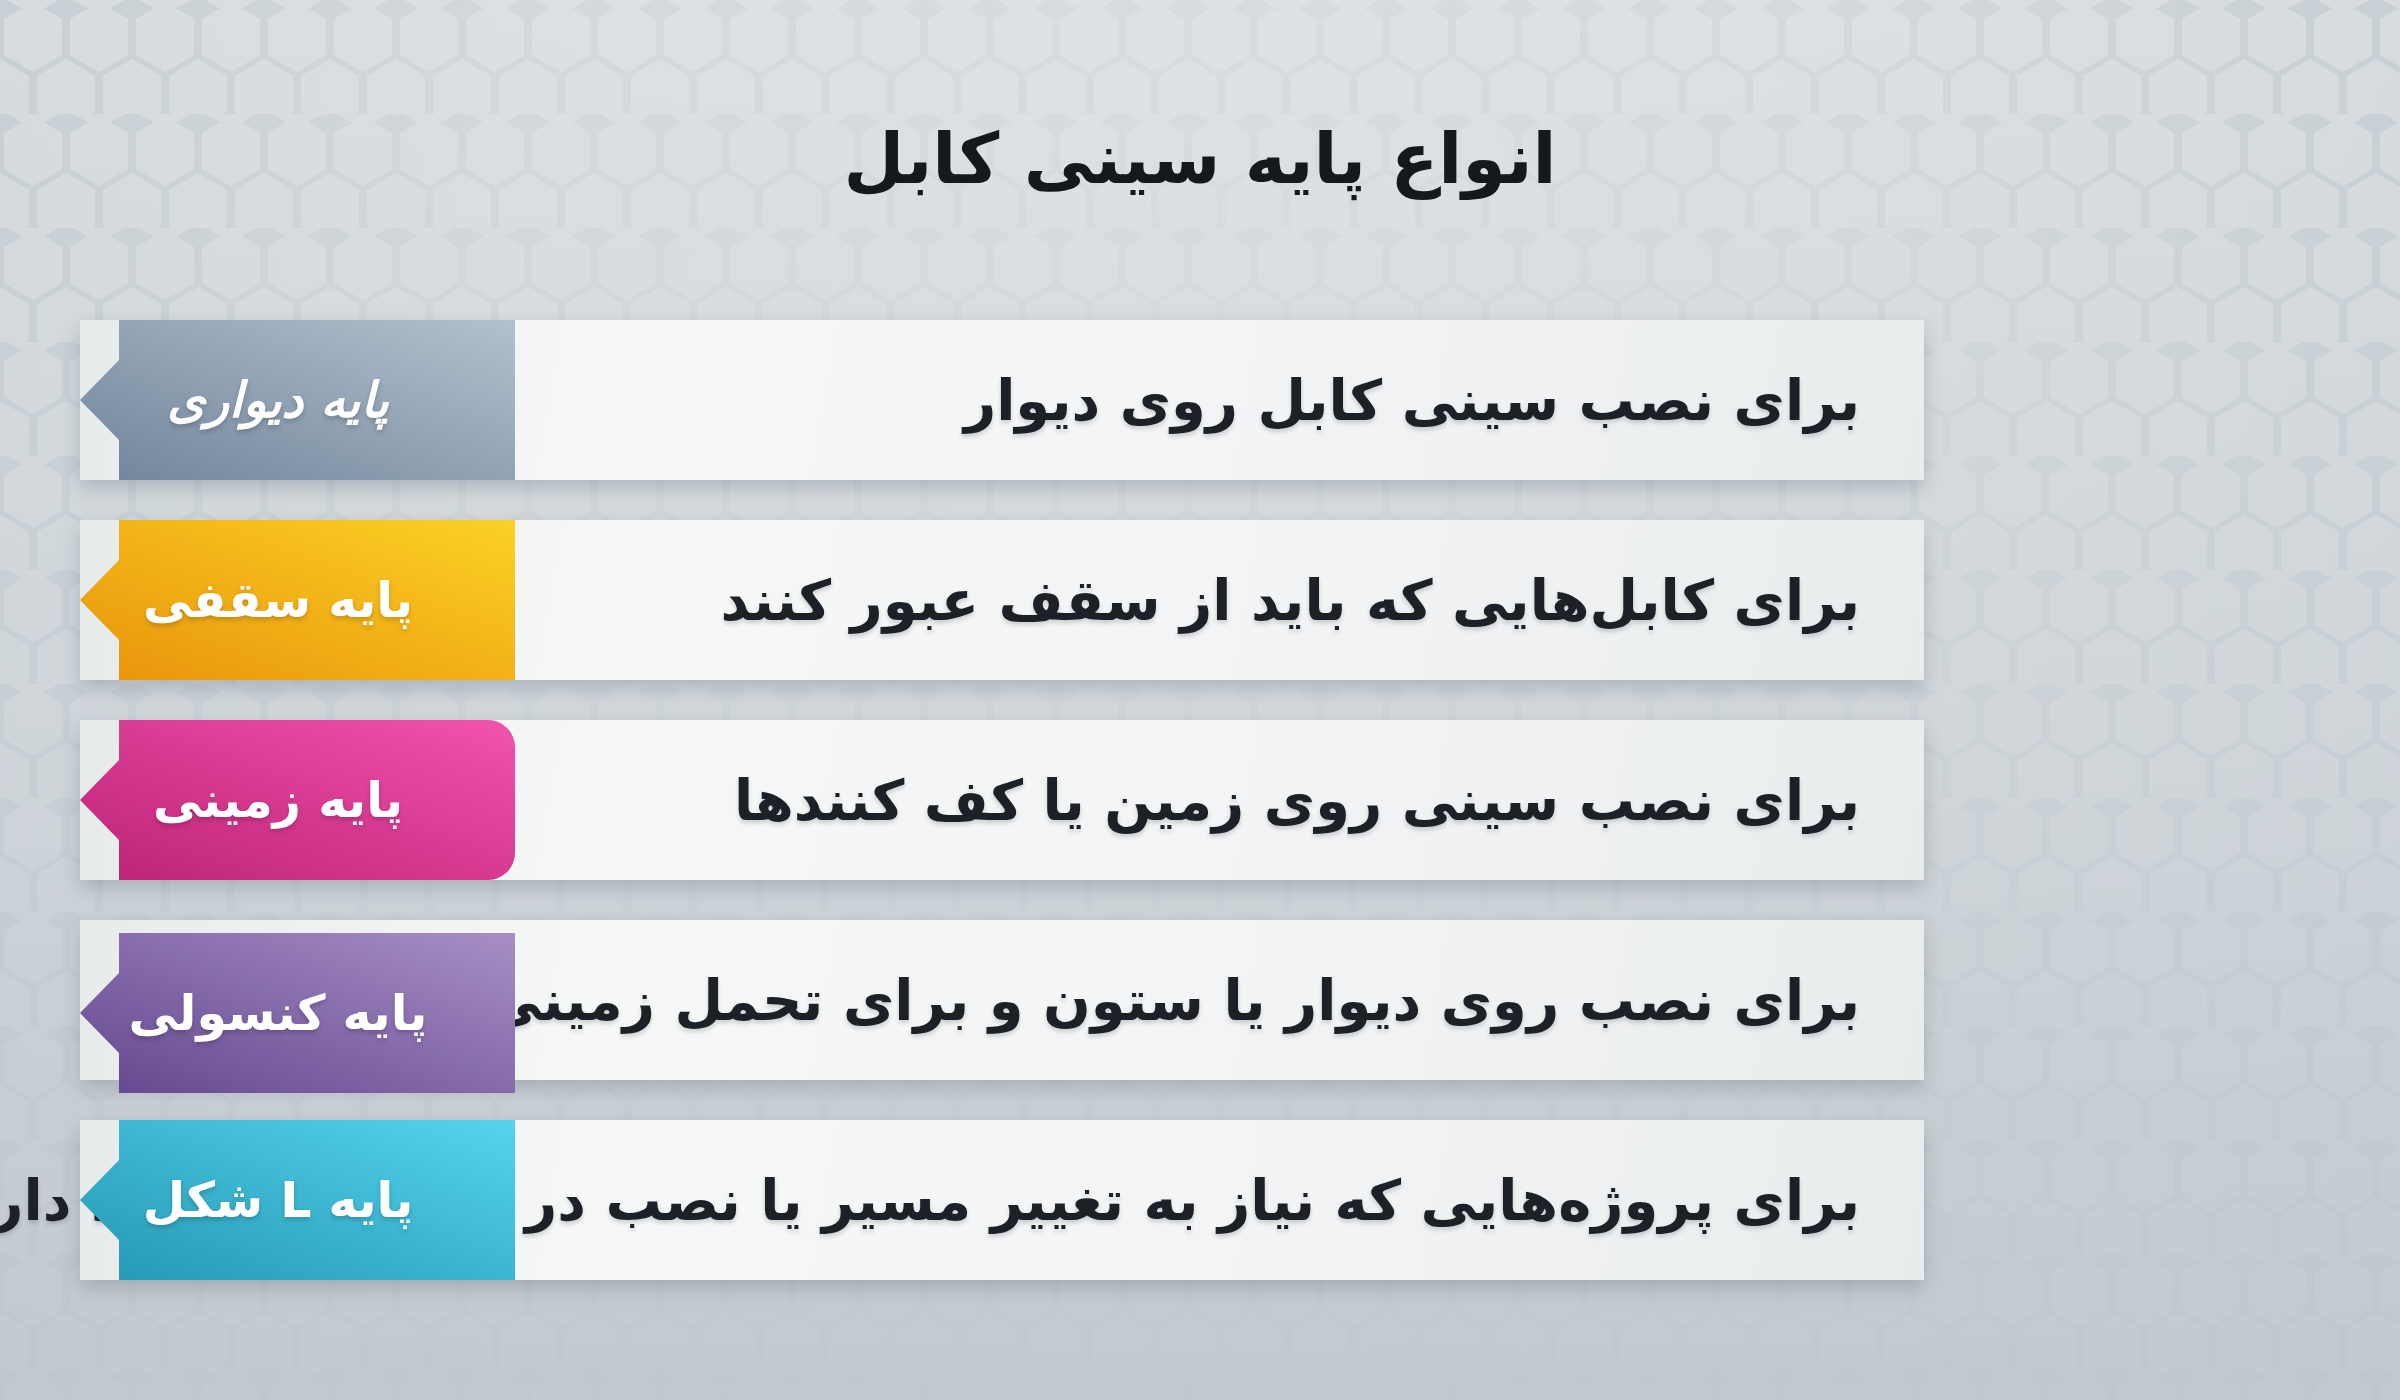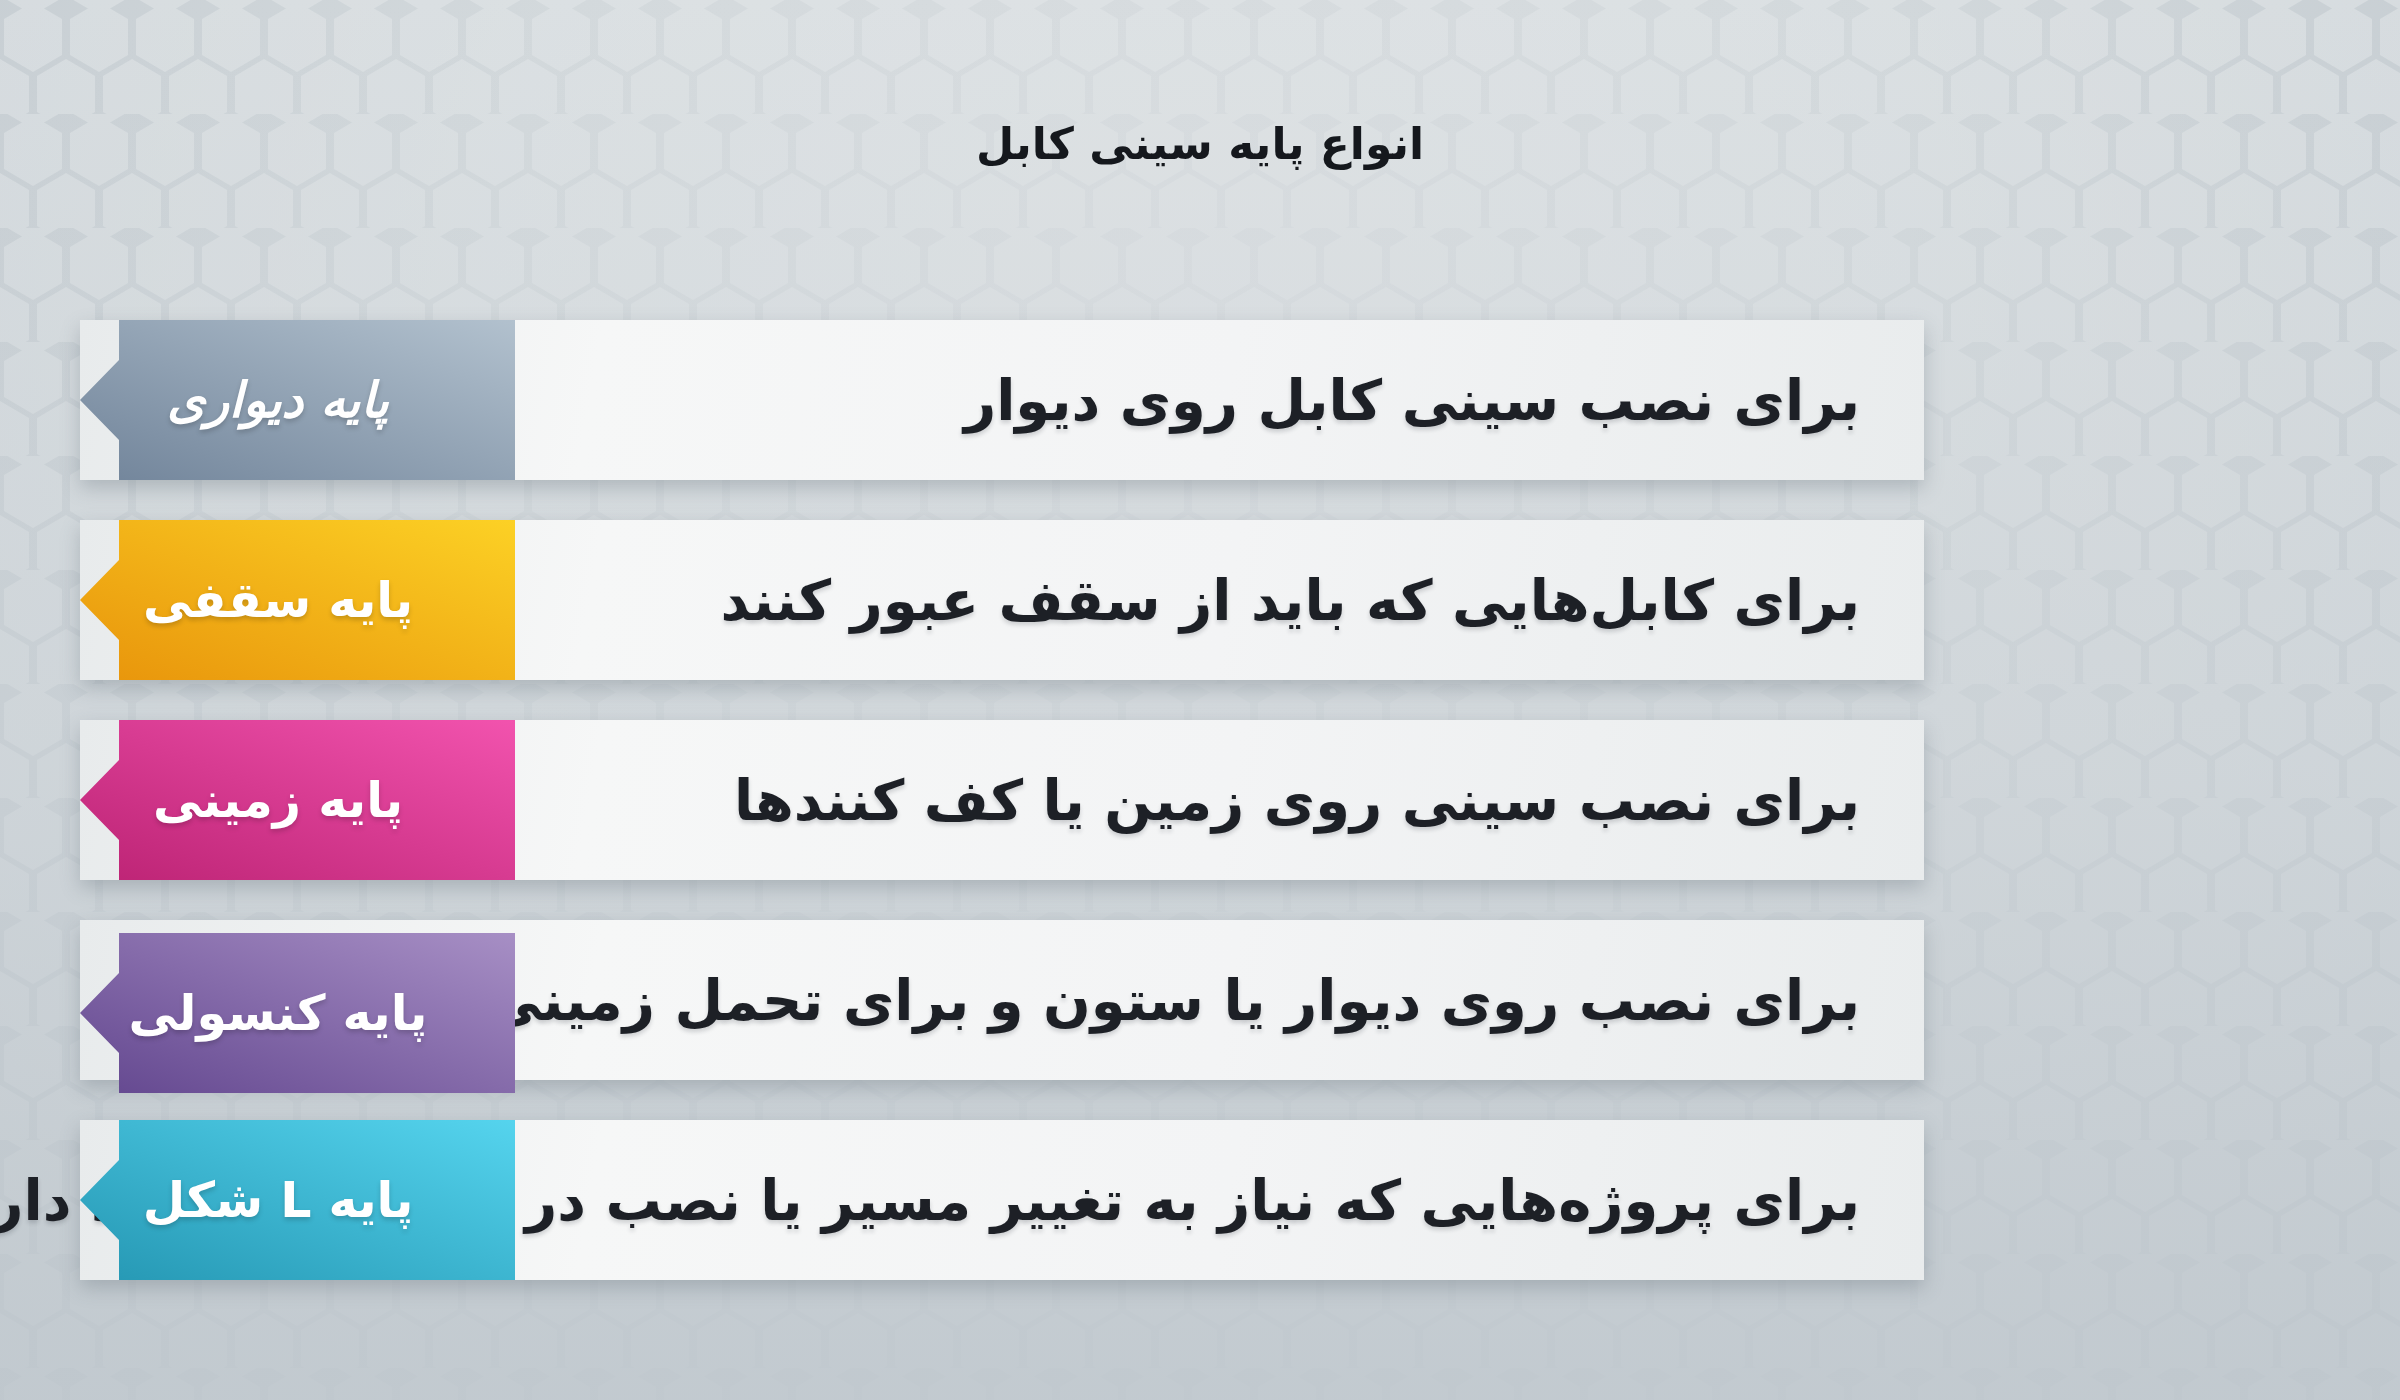--- a/index.html
+++ b/index.html
@@ -29,21 +29,21 @@
       rgba(208,214,218,0) 0%,
       rgba(200,207,212,0.55) 55%,
       rgba(192,200,206,0.9) 100%);
   }
   .title {
     position: absolute;
     top: 118px;
     left: 0;
     width: 100%;
     text-align: center;
-    font-size: 44px;
+    font-size: 70px;
     font-weight: bold;
     color: #15181d;
     letter-spacing: 0;
   }
   .row {
     position: absolute;
     left: 80px;
     width: 2240px;
     height: 160px;
   }
@@ -124,21 +124,21 @@
 
   <div class="row" style="top:520px">
     <div class="row-bar"></div>
     <div class="row-desc">برای کابل‌هایی که باید از سقف عبور کنند</div>
     <div class="row-label" style="background: linear-gradient(to right top, rgb(232, 148, 11), rgb(252, 209, 37)); text-align: right;">پایه سقفی</div>
   </div>
 
   <div class="row" style="top:720px">
     <div class="row-bar"></div>
     <div class="row-desc">برای نصب سینی روی زمین یا کف کنند‌ها</div>
-    <div class="row-label" style="background: linear-gradient(to right top, rgb(188, 35, 116), rgb(242, 83, 174));">پایه زمینی</div>
+    <div class="row-label" style="background: linear-gradient(to right top, rgb(188, 35, 116), rgb(242, 83, 174)); border-radius: 27px;">پایه زمینی</div>
   </div>
 
   <div class="row" style="top:920px">
     <div class="row-bar"></div>
     <div class="row-desc">برای نصب روی دیوار یا ستون و برای تحمل زمینی سنگین</div>
     <div class="row-label" style="background: linear-gradient(to right top, rgb(99, 71, 143), rgb(167, 143, 197)); margin-top: 13px;">پایه کنسولی</div>
   </div>
 
   <div class="row" style="top:1120px">
     <div class="row-bar"></div>

